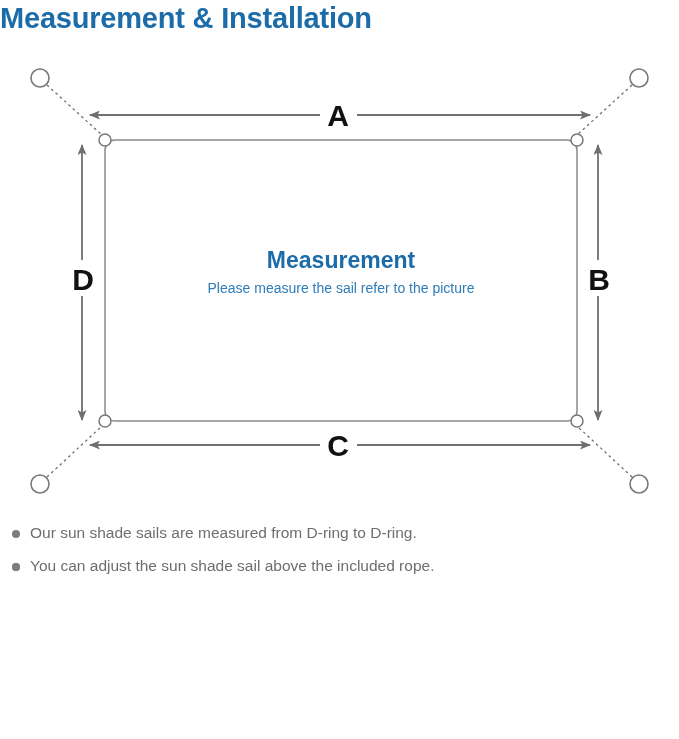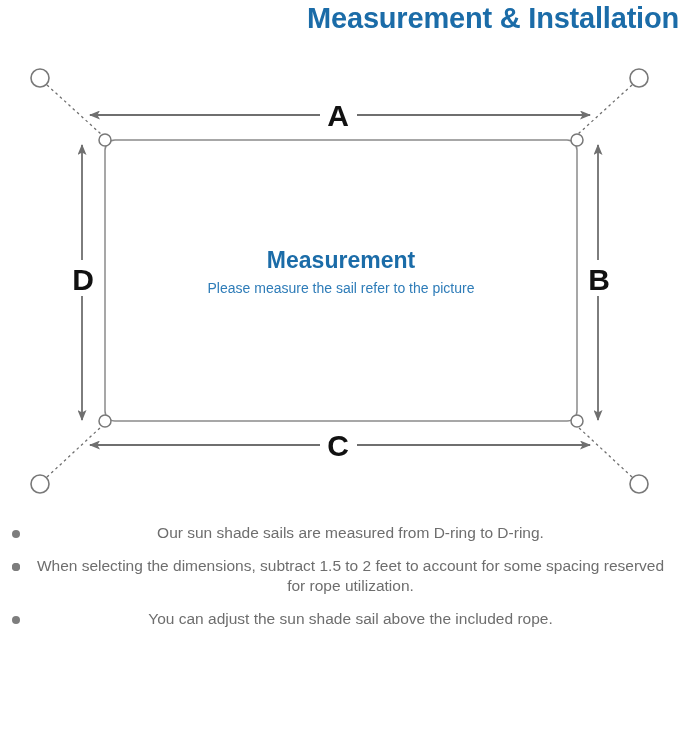--- a/index.html
+++ b/index.html
@@ -14,21 +14,21 @@
     font-family: "Liberation Sans", sans-serif;
     overflow: hidden;
   }
 
   
   #page-title {
     position: absolute;
     top: 0px;
     left: 0;
     width: 679px;
-    text-align: right;
+    text-align: left;
     font-size: 29px;
     font-weight: bold;
     color: #1B6CA8;
     letter-spacing: -0.2px;
     line-height: 36px;
   }
 
   
   #diagram {
     position: absolute;
@@ -67,21 +67,20 @@
     width: 679px;
   }
   .note-item {
     position: relative;
     padding-left: 30px;
     padding-right: 8px;
     margin-bottom: 13px;
     color: #6E6E6E;
     font-size: 15.5px;
     line-height: 20px;
-    text-align: center;
   }
   .note-bullet {
     position: absolute;
     left: 12px;
     top: 7px;
     width: 8px;
     height: 8px;
     border-radius: 50%;
     background: #7D7D7D;
   }
@@ -148,19 +147,15 @@
 <div id="notes">
   <div class="note-item">
     <span class="note-bullet"></span>
     <span>Our sun shade sails are measured from D-ring to D-ring.</span>
   </div>
   <div class="note-item">
     <span class="note-bullet"></span>
   </div>
   <div class="note-item">
     <span class="note-bullet"></span>
-    <span>When selecting the dimensions, subtract 1.5 to 2 feet to account for some spacing reserved for rope utilization.</span>
-  </div>
-  <div class="note-item">
-    <span class="note-bullet"></span>
     <span>You can adjust the sun shade sail above the included rope.</span>
   </div>
 </div>
 
 </body></html>

